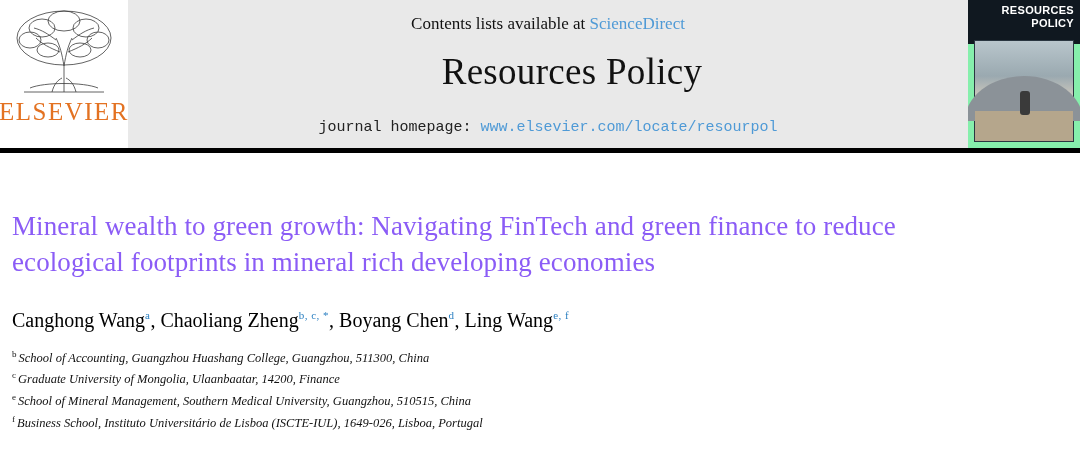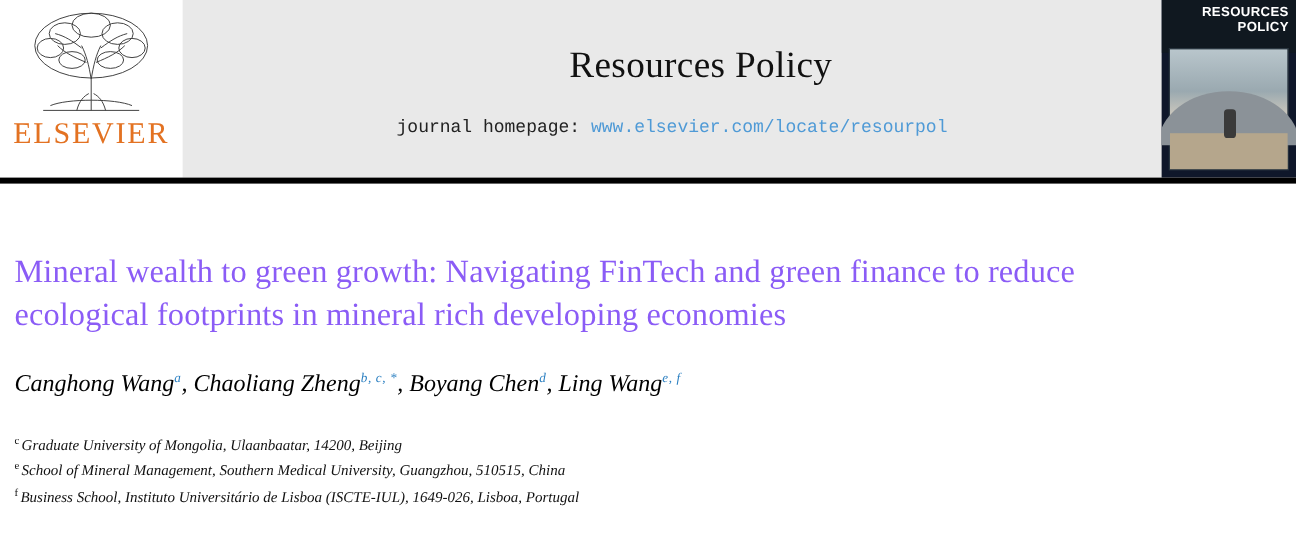--- a/index.html
+++ b/index.html
@@ -20,21 +20,21 @@
   .banner {
     position: absolute;
     left: 0;
     top: 0;
     width: 1080px;
     height: 148px;
     display: flex;
     align-items: stretch;
   }
   .banner-left {
-    width: 152px;
+    width: 128px;
     background: #ffffff;
     position: relative;
     display: flex;
     flex-direction: column;
     align-items: center;
     justify-content: flex-start;
   }
   .elsevier-tree {
     margin-top: 4px;
     width: 120px;
@@ -58,37 +58,37 @@
   }
   .contents-line {
     font-size: 17px;
     color: #111;
     margin-bottom: 16px;
   }
   .contents-line .sd-link {
     color: #4f9ad6;
   }
   .journal-title {
-    font-size: 31px;
+    font-size: 37px;
     color: #111;
     margin-bottom: 26px;
     letter-spacing: 0.3px;
     margin-left: 48px;
   }
   .homepage-line {
     font-family: Liberation Mono, monospace;
     font-size: 15px;
     color: #222;
   }
   .homepage-line .url {
     color: #4f9ad6;
   }
   .banner-right {
     width: 112px;
-    background: #0f172a;
+    background: #86efac;
     position: relative;
     overflow: hidden;
   }
   .cover-top {
     position: absolute;
     top: 0; left: 0; right: 0;
     height: 44px;
     background: #101820;
     color: #ffffff;
     font-family: "Liberation Sans", sans-serif;
@@ -150,23 +150,22 @@
     font-size: 27px;
     line-height: 36px;
     color: #8b5cf6;
     margin: 0 0 22px 0;
     font-weight: normal;
     letter-spacing: 0.1px;
   }
   .authors {
     font-size: 20px;
     line-height: 26px;
-    margin-bottom: 26px;
+    margin-bottom: 13px;
     color: #000;
-    font-style: italic;
   }
   .authors sup {
     font-size: 11px;
     color: #2a7fc1;
     vertical-align: super;
     letter-spacing: 0.5px;
   }
   .affiliations {
     font-style: italic;
     font-size: 12.5px;
@@ -209,20 +208,23 @@
         <ellipse cx="44" cy="46" rx="11" ry="7"></ellipse>
         <ellipse cx="76" cy="46" rx="11" ry="7"></ellipse>
         <path d="M48 88 C50 80 54 76 58 74"></path>
         <path d="M72 88 C70 80 66 76 62 74"></path>
       </g>
     </svg>
     <div class="elsevier-word">ELSEVIER</div>
   </div>
 
   <div class="banner-center">
+    <div class="contents-line">
+      <span>Contents lists available at </span><span class="sd-link">ScienceDirect</span>
+    </div>
     <div class="journal-title">Resources Policy</div>
     <div class="homepage-line">
       <span>journal homepage: </span><span class="url">www.elsevier.com/locate/resourpol</span>
     </div>
   </div>
 
   <div class="banner-right">
     <div class="cover-top">
       <div>RESOURCES</div>
       <div>POLICY</div>
@@ -238,17 +240,18 @@
 
 <div class="article">
 
   <h1 class="title">Mineral wealth to green growth: Navigating FinTech and green finance to reduce ecological footprints in mineral rich developing economies</h1>
 
   <div class="authors">
     <span><span>Canghong Wang</span><sup>a</sup><span>, </span></span><span><span>Chaoliang Zheng</span><sup>b, c, *</sup><span>, </span></span><span><span>Boyang Chen</span><sup>d</sup><span>, </span></span><span><span>Ling Wang</span><sup>e, f</sup></span>
   </div>
 
   <div class="affiliations">
-    <div><sup>c</sup><span>Graduate University of Mongolia, Ulaanbaatar, 14200, Beijing</span></div>
+    <div><sup>b</sup><span>School of Accounting, Guangzhou Huashang College, Guangzhou, 511300, China</span></div>
+    <div><sup>c</sup><span>Graduate University of Mongolia, Ulaanbaatar, 14200, Finance</span></div>
     <div><sup>e</sup><span>School of Mineral Management, Southern Medical University, Guangzhou, 510515, China</span></div>
     <div><sup>f</sup><span>Business School, Instituto Universitário de Lisboa (ISCTE-IUL), 1649-026, Lisboa, Portugal</span></div>
   </div>
 </div>
 
 </body></html>

